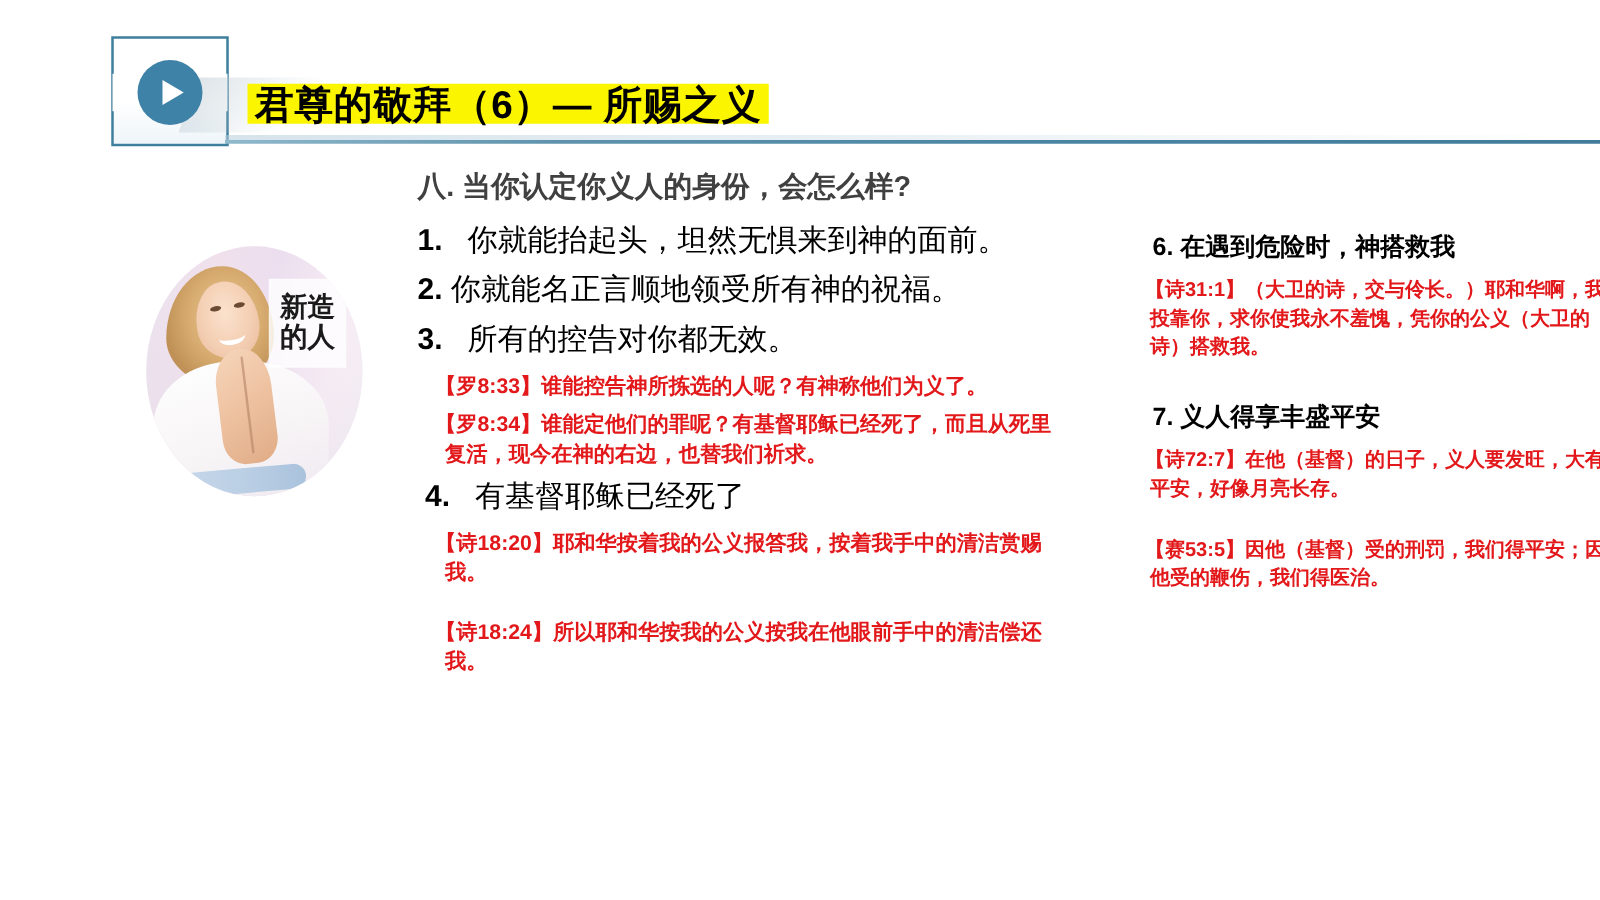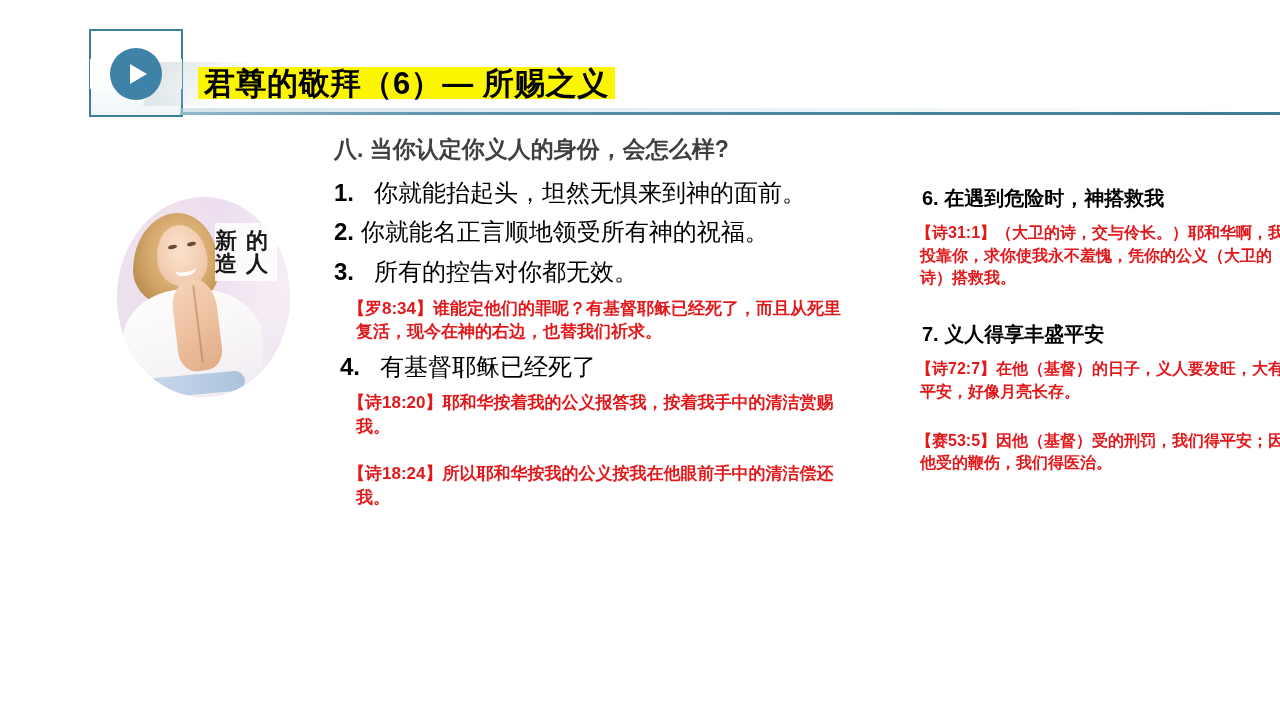--- a/index.html
+++ b/index.html
@@ -203,25 +203,25 @@
     height: 20px;
     background: linear-gradient(90deg, #c9d9ea 0%, #b9cee4 60%, #a9c2dc 100%);
     border-radius: 10px;
     transform: rotate(-5deg);
   }
   .photo-label {
     position: absolute;
     left: 98px;
     top: 26px;
     width: 62px;
-    height: 58px;
+    height: 71px;
     background: rgba(255,255,255,0.80);
     box-shadow: 0 0 4px rgba(255,255,255,0.85) inset;
     display: flex;
-    flex-direction: row;
+    flex-direction: column;
     align-items: center;
     justify-content: center;
     line-height: 1.06;
   }
   .photo-label span {
     font-size: 22px;
     font-weight: bold;
     color: #1a1a1a;
     font-family: "DejaVu Sans", "Liberation Sans", sans-serif;
   }
@@ -340,20 +340,21 @@
       <span class="num">2.</span>
       <span>你就能名正言顺地领受所有神的祝福。</span>
     </div>
 
     <div class="item">
       <span class="num">3.</span>
       &nbsp;
       <span>所有的控告对你都无效。</span>
     </div>
 
+    <div class="verse">【罗8:33】谁能控告神所拣选的人呢？有神称他们为义了。</div>
     <div class="verse">【罗8:34】谁能定他们的罪呢？有基督耶稣已经死了，而且从死里复活，现今在神的右边，也替我们祈求。</div>
 
     <div class="item ind1">
       <span class="num">4.</span>
       &nbsp;
       <span>有基督耶稣已经死了</span>
     </div>
 
     <div class="verse">【诗18:20】耶和华按着我的公义报答我，按着我手中的清洁赏赐我。</div>
 

